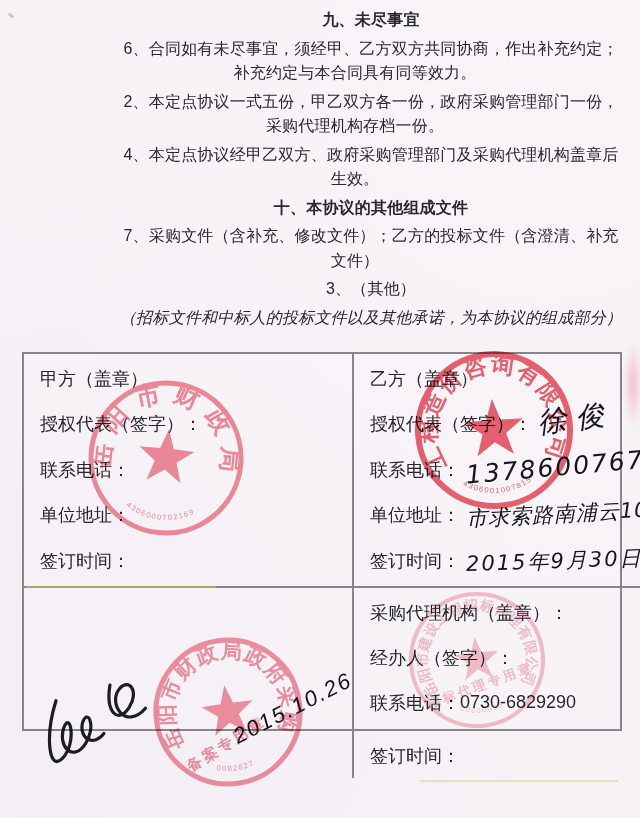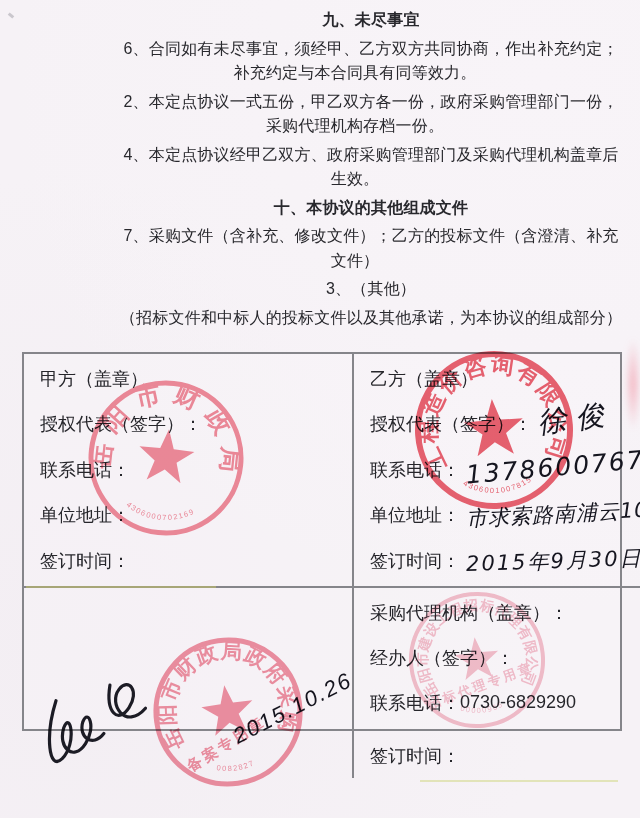--- a/index.html
+++ b/index.html
@@ -5,21 +5,21 @@
   html,body{margin:0;padding:0;}
   body{width:640px;height:818px;background:#e9e5ea;font-family:"Liberation Sans",sans-serif;}
   .page{position:relative;width:640px;height:818px;background:#f6f2f6;overflow:hidden;
         background-image:radial-gradient(circle at 85% 10%, #f8f4f8 0%, rgba(246,242,246,0) 60%),
                          radial-gradient(circle at 10% 80%, #f3eef3 0%, rgba(246,242,246,0) 55%);text-align:center;}
   
   .doc-text{position:absolute;left:86px;top:8px;width:538px;color:#28282d;
             font-size:16px;line-height:24.5px;letter-spacing:0.2px;}
   .para{margin:0 0 4px 0;text-indent:2em;}
   .para.head{font-weight:bold;}
-  .para.gap{}
+  .para.gap{font-style:italic;}
   
   .sign-table{position:absolute;left:22px;top:352px;width:600px;height:379px;
               border:2px solid #85858a;box-sizing:border-box;display:grid;
               grid-template-columns:330px 1fr;grid-template-rows:234px 1fr;
               background:rgba(250,247,250,0.35);}
   .cell{box-sizing:border-box;padding:2px 8px 0 16px;color:#26262b;font-size:18px;}
   .cell-a,.cell-c{border-right:2px solid #85858a;}
   .cell-a,.cell-b{border-bottom:2px solid #85858a;}
   .line{height:45.5px;display:flex;align-items:center;white-space:nowrap;}
   .cell-d .line{height:45px;}

